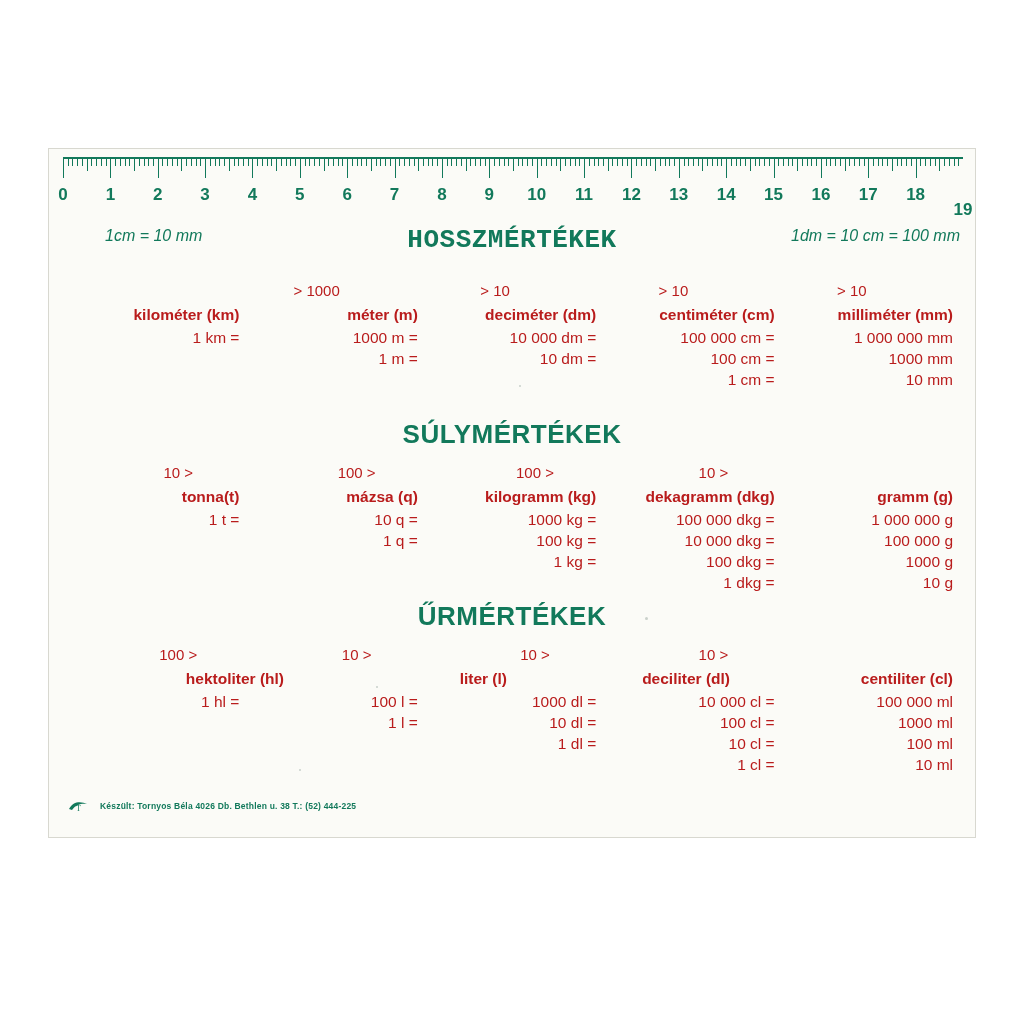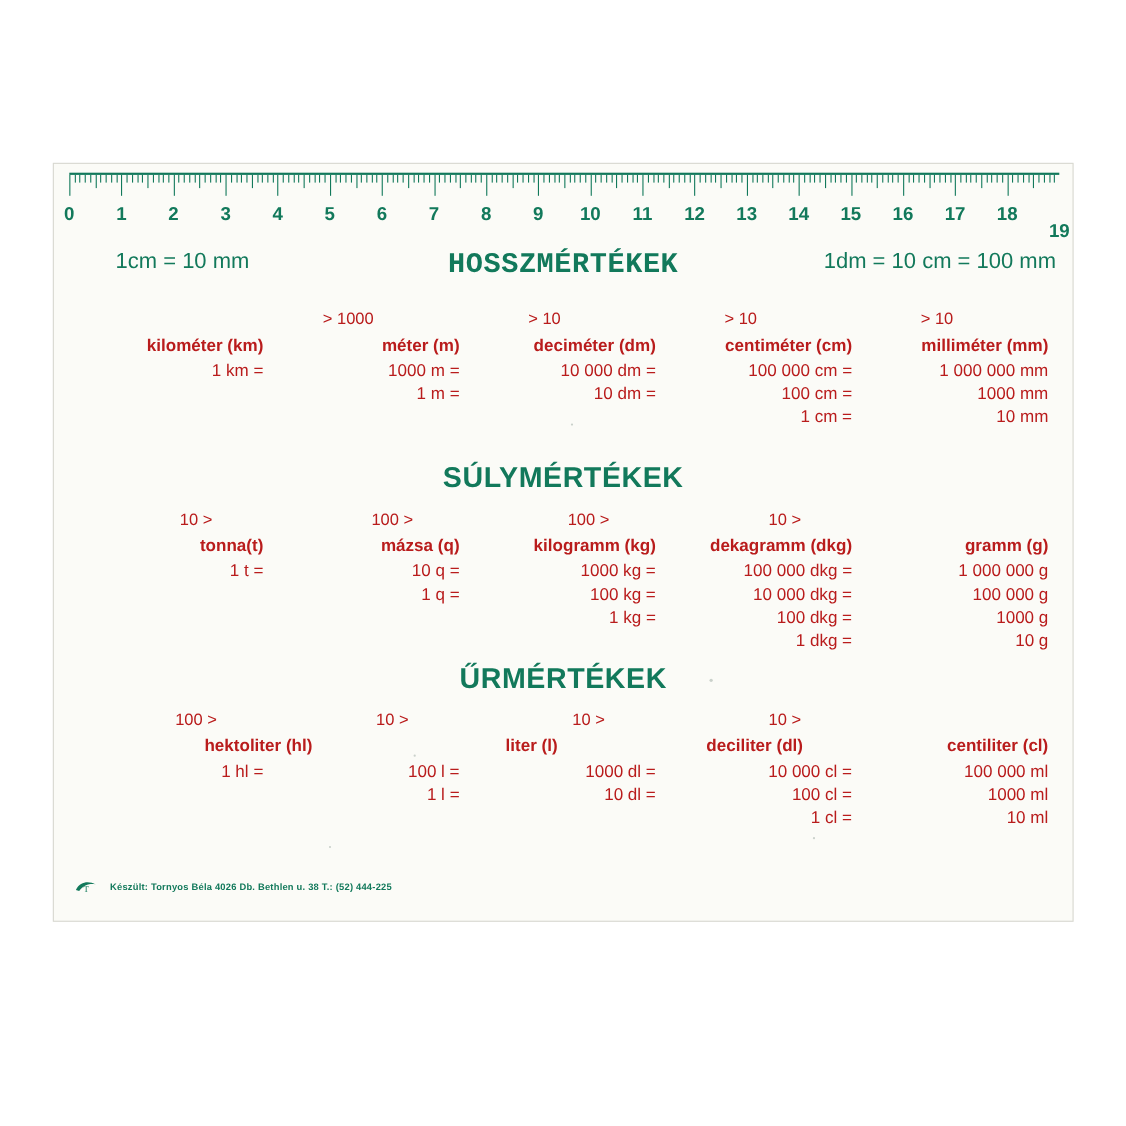--- a/index.html
+++ b/index.html
@@ -55,23 +55,24 @@
     font-size: 17px;
     font-weight: bold;
     color: #12795b;
     transform: translateX(-50%);
     white-space: nowrap;
   }
 
   
   .note {
     position: absolute;
-    font-size: 20px;
+    font-size: 16px;
     color: #12795b;
     white-space: nowrap;
+    font-style: italic;
   }
   #note-left  { left: 56px;  top: 78px; }
   #note-right { right: 15px; top: 78px; }
 
   
   .section-title {
     position: absolute;
     width: 100%;
     text-align: center;
     font-size: 26px;
@@ -491,20 +492,27 @@
       <div class="row">
         <div class="cell"></div>
         <div class="cell">1 l =</div>
         <div class="cell">10 dl =</div>
         <div class="cell">100 cl =</div>
         <div class="cell">1000 ml</div>
       </div>
       <div class="row">
         <div class="cell"></div>
         <div class="cell"></div>
+        <div class="cell">1 dl =</div>
+        <div class="cell">10 cl =</div>
+        <div class="cell">100 ml</div>
+      </div>
+      <div class="row">
+        <div class="cell"></div>
+        <div class="cell"></div>
         <div class="cell"></div>
         <div class="cell">1 cl =</div>
         <div class="cell">10 ml</div>
       </div>
     </div>
 
   <div id="footer">
     <div id="footer-logo">
       <svg viewBox="0 0 26 14" width="26" height="14" aria-hidden="true">
         <path d="M2 10 C6 2, 14 2, 20 5 C16 4, 9 5, 5 11 Z" fill="#12795b"></path>

